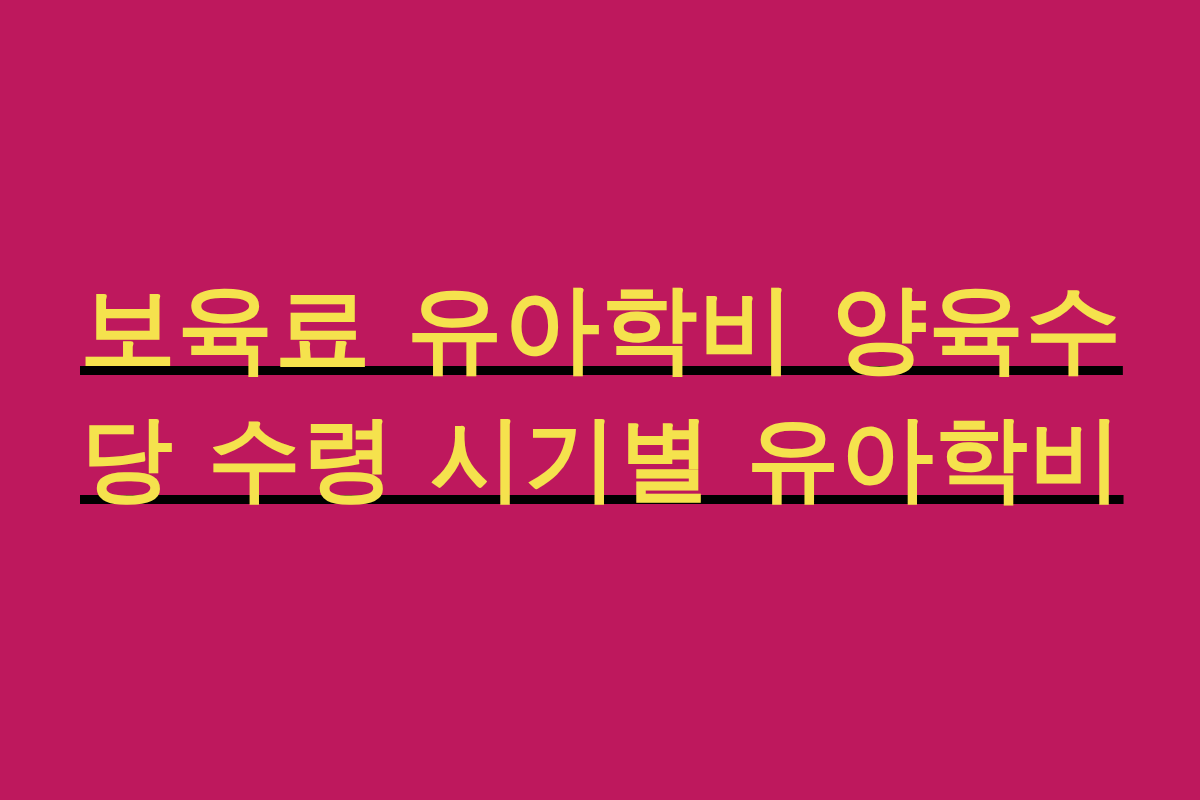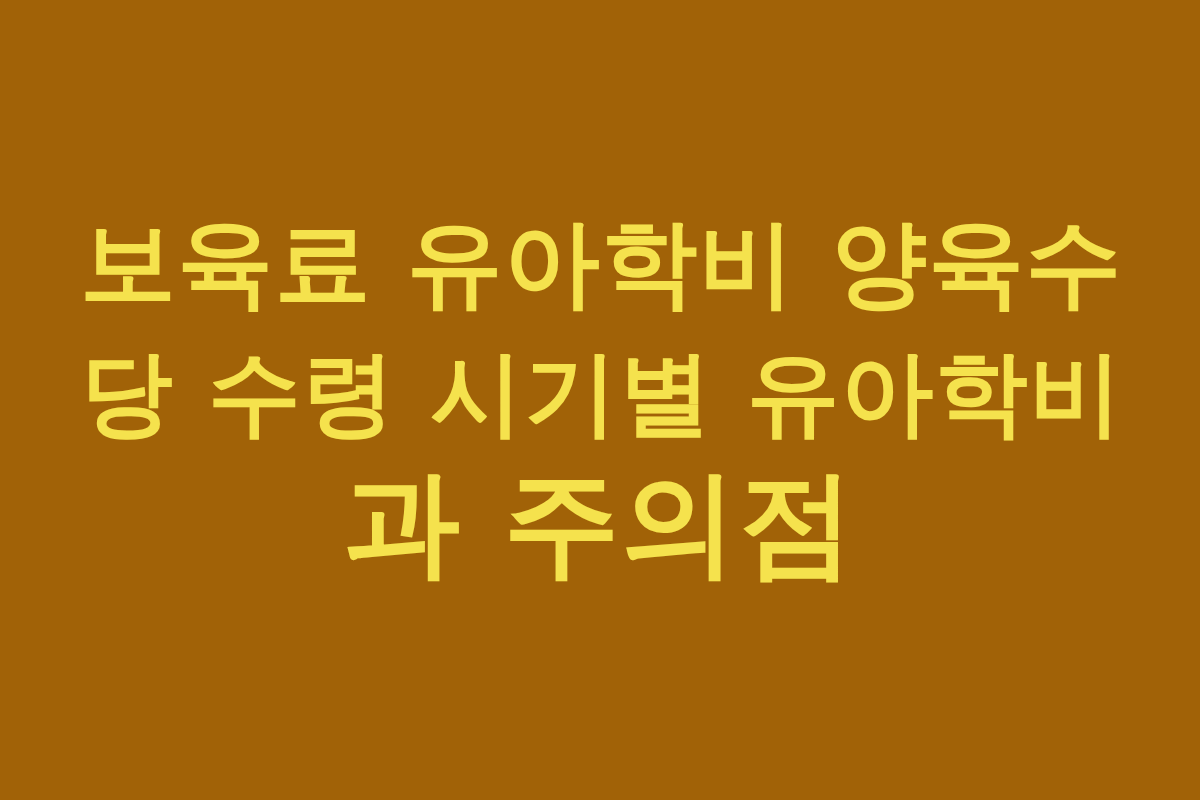--- a/index.html
+++ b/index.html
@@ -50,25 +50,24 @@
     letter-spacing: 1.5px;
   }
 
   .title-line.short {
     letter-spacing: 1.5px;
   }
 </style>
 </head>
 <body>
 
-<div class="card" style="background: #a16207;">
+<div class="card" style="background: #be185d; text-decoration: underline;">
 
   <div class="title-block">
 
     <span class="title-line full" style="color: rgb(245, 226, 77); font-size: 95.8221px;">보육료 유아학비 양육수</span>
 
     <span class="title-line full" style="color: rgb(245, 226, 77); font-size: 92.7287px;">당 수령 시기별 유아학비</span>
 
-    <span class="title-line short" style="color: rgb(245, 226, 77);">과 주의점</span>
 
   </div>
 
 </div>
 
 </body></html>

